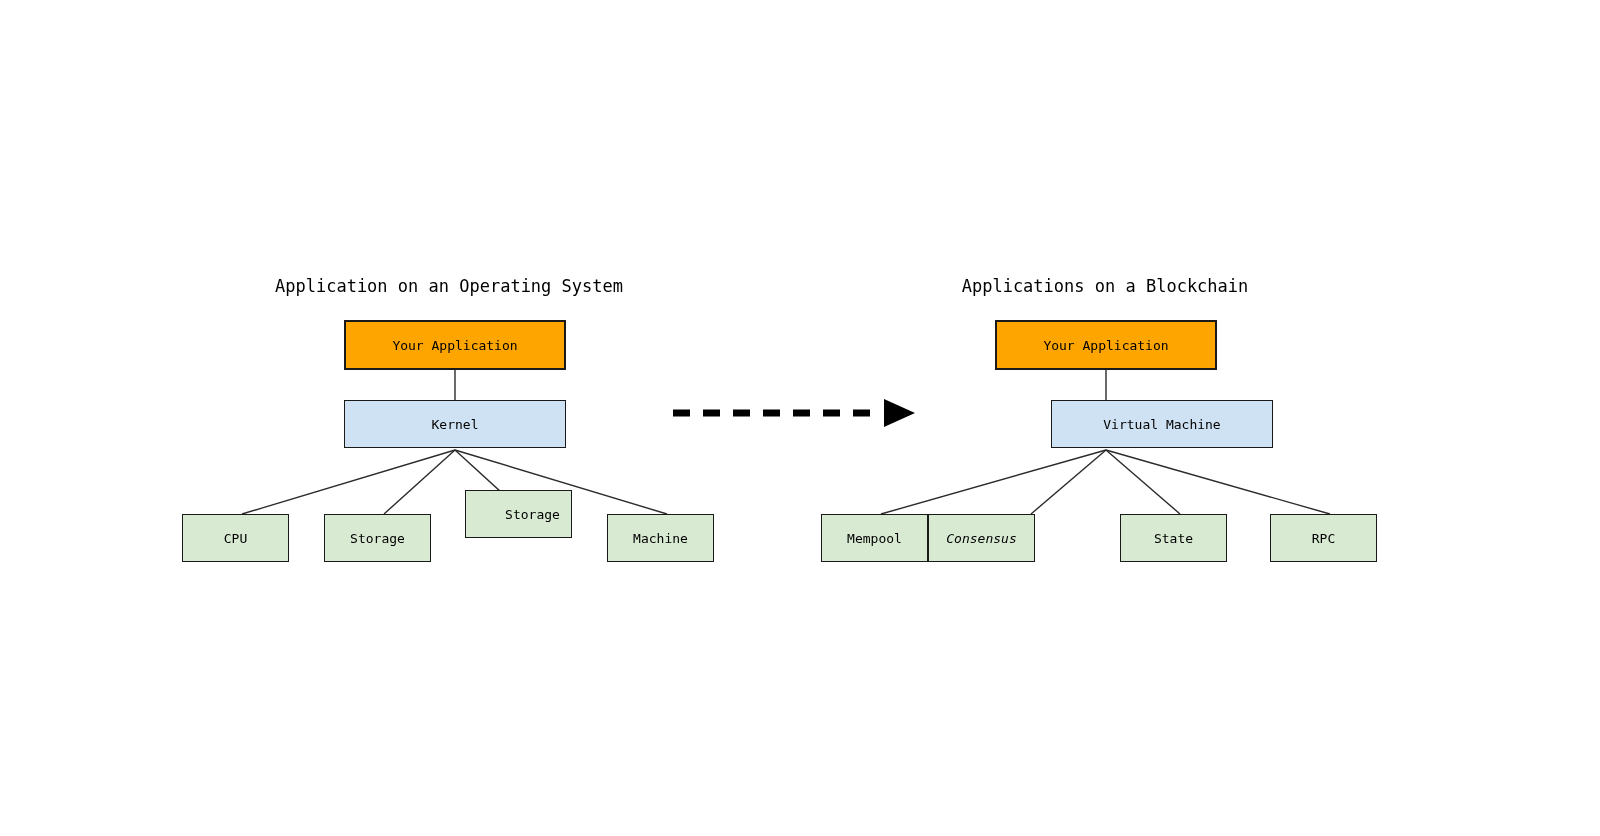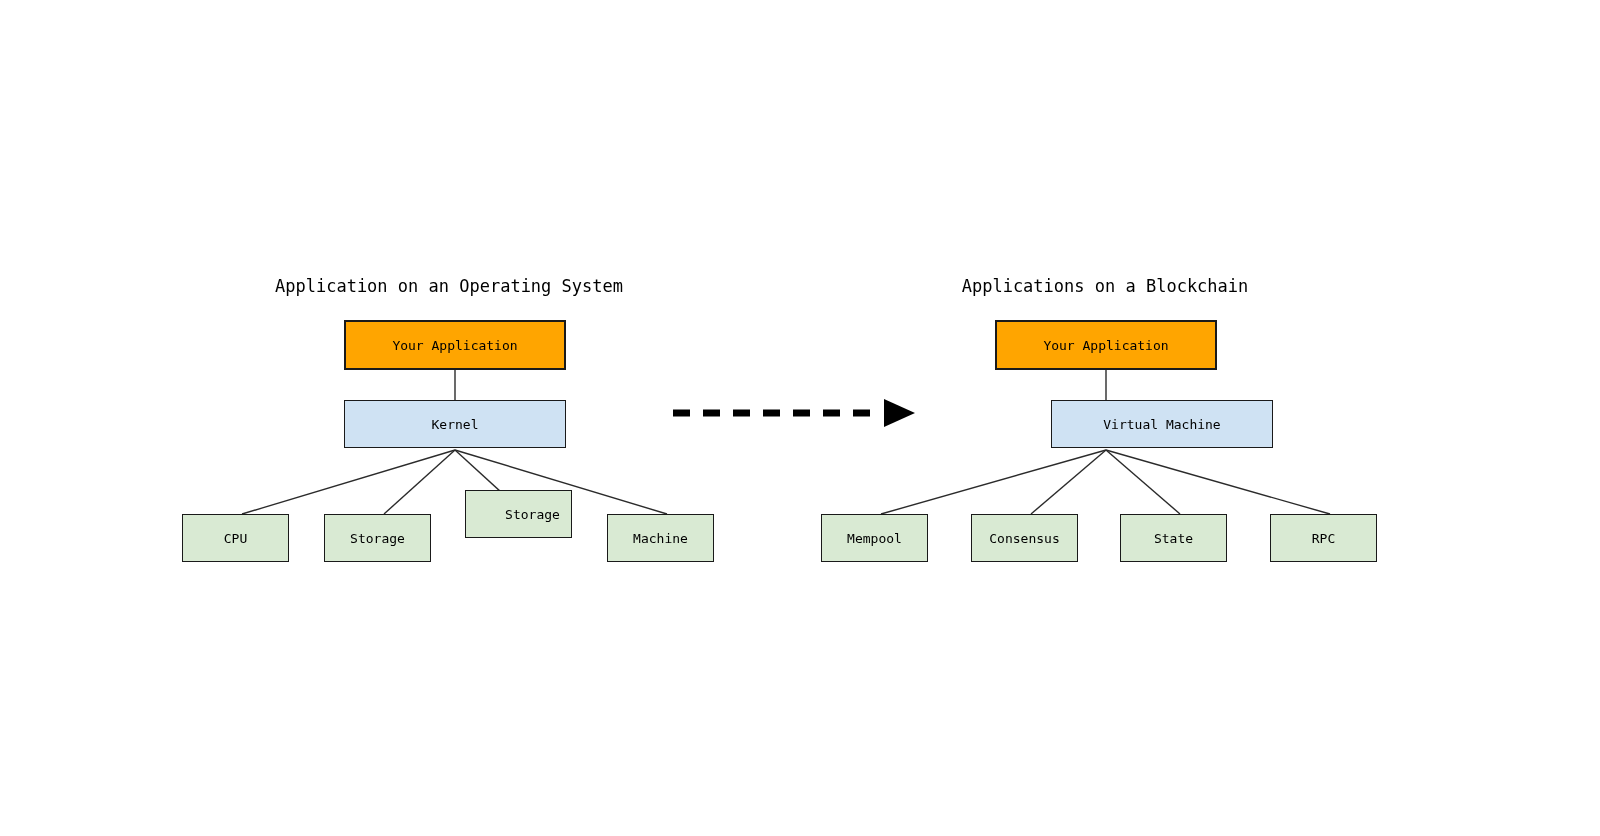--- a/index.html
+++ b/index.html
@@ -106,17 +106,17 @@
   <div class="node leaf" style="left:465px; top:490px;padding-left:28px;">Storage</div>
   <div class="node leaf" style="left:607px; top:514px;">Machine</div>
 
   <div class="diagram-title" style="left:1105px; top:276px;">Applications on a Blockchain</div>
 
   <div class="node app" style="left:995px; top:320px;">Your Application</div>
 
   <div class="node platform" style="left:1051px; top:400px;">Virtual Machine</div>
 
   <div class="node leaf" style="left:821px; top:514px;">Mempool</div>
-  <div class="node leaf" style="left:971px; top:514px;">Consensus</div>
+  <div class="node leaf" style="left:928px; top:514px;font-style:italic;">Consensus</div>
   <div class="node leaf" style="left:1270px; top:514px;">RPC</div>
   <div class="node leaf" style="left:1120px; top:514px;">State</div>
 
 </div>
 
 </body></html>

